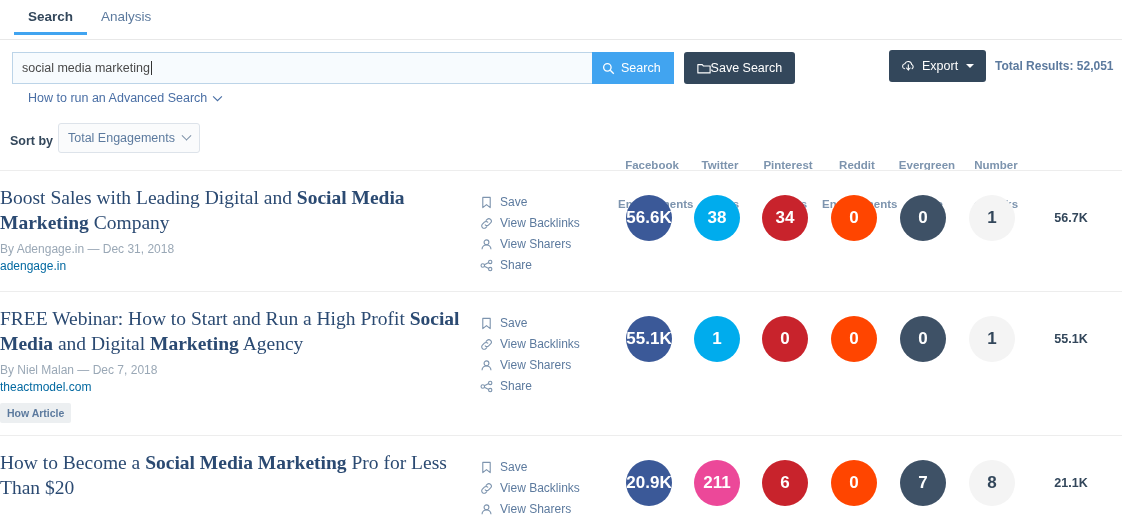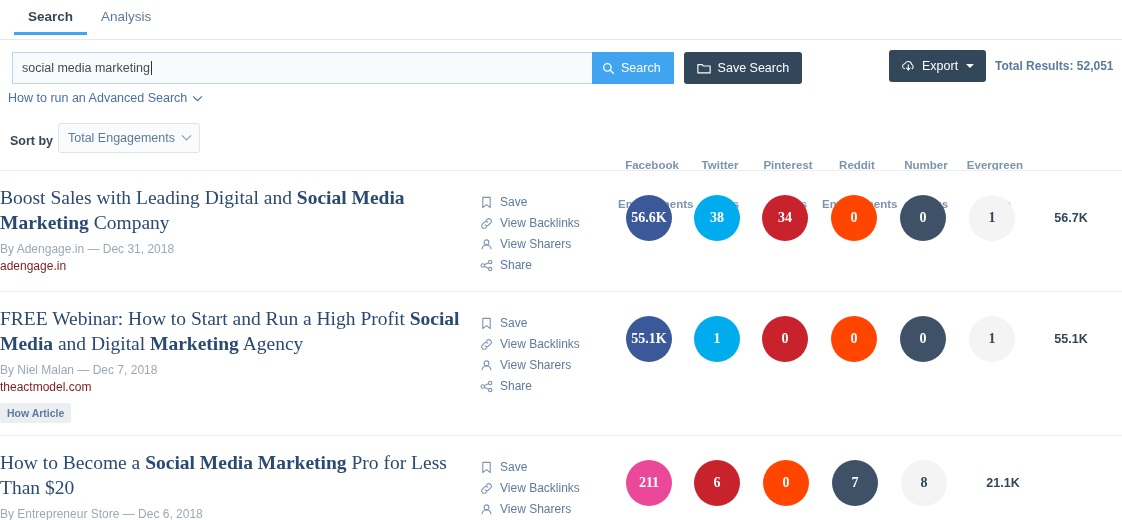--- a/index.html
+++ b/index.html
@@ -84,21 +84,20 @@
     height: 32px;
     background: #33475b;
     color: #fff;
     border: none;
     border-radius: 3px;
     font-size: 12.5px;
     padding: 0 13px;
     margin-left: 10px;
     display: flex;
     align-items: center;
-    gap: 7px;
     cursor: pointer;
     font-family: inherit;
   }
   .btn-export {
     position: absolute;
     left: 889px; top: 50px;
     height: 32px;
     background: #33475b;
     color: #fff;
     border: none;
@@ -121,21 +120,21 @@
   .total-results {
     position: absolute;
     left: 995px; top: 59px;
     font-size: 12px;
     color: #5c7a9e;
     font-weight: bold;
     white-space: nowrap;
   }
   .adv-search {
     position: absolute;
-    left: 8px; top: 91px;
+    left: 28px; top: 91px;
     font-size: 12.5px;
     color: #4a6fa5;
     cursor: pointer;
     display: flex;
     align-items: center;
     gap: 5px;
   }
 
   
   .headerrow {
@@ -209,21 +208,21 @@
     cursor: pointer;
   }
   .rtitle b { font-weight: bold; }
   .rmeta {
     font-size: 12px;
     color: #9aa8b6;
     margin-top: 7px;
   }
   .rdomain {
     font-size: 12px;
-    color: #7f1d1d;
+    color: #0369a1;
     margin-top: 3px;
     cursor: pointer;
   }
   .badge {
     display: inline-block;
     margin-top: 9px;
     background: #eceff1;
     color: #5c7a9e;
     font-size: 10.5px;
     font-weight: bold;
@@ -259,23 +258,22 @@
     position: relative;
   }
   .circle {
     width: 46px; height: 46px;
     border-radius: 50%;
     margin: 0 auto;
     display: flex;
     align-items: center;
     justify-content: center;
     color: #fff;
-    font-size: 14px;
-    font-weight: bold;
-    font-family: Liberation Serif, serif;
+    font-size: 17px;
+    font-weight: bold;
   }
   .circle.evergreen {
     background: #f4f4f4;
     color: #33475b;
   }
   .totalcell {
     display: flex;
     align-items: center;
     justify-content: center;
     height: 46px;
@@ -349,27 +347,27 @@
           <span>Shares</span>
         </div>
         <div class="colhead" style="width: 68px;">
           <span>Pinterest</span>
           <span>Shares</span>
         </div>
         <div class="colhead" style="width: 70px;">
           <span>Reddit</span>
           <span>Engagements</span>
         </div>
+        <div class="colhead" style="width: 70px;">
+          <span>Evergreen</span>
+          <span>Score</span>
+        </div>
         <div class="colhead" style="width: 68px;">
           <span>Number</span>
           <span>of Links</span>
-        </div>
-        <div class="colhead" style="width: 70px;">
-          <span>Evergreen</span>
-          <span>Score</span>
         </div>
       </div>
   </div>
 
   <div class="results" id="results">
       <div class="result">
         <div class="rcontent">
           <div class="rtitle"><span>Boost Sales with Leading Digital and </span><b>Social Media Marketing</b><span> Company</span></div>
           <div class="rmeta">By Adengage.in — Dec 31, 2018</div>
           <div class="rdomain">adengage.in</div>
@@ -484,21 +482,20 @@
             <div class="circle evergreen" style="background: rgb(244, 244, 244);">1</div>
           </div>
           <div class="mcell" style="width: 88px;">
             <div class="totalcell">55.1K</div>
           </div>
         </div>
       </div>
       <div class="result">
         <div class="rcontent">
           <div class="rtitle"><span>How to Become a </span><b>Social Media Marketing</b><span> Pro for Less Than $20</span></div>
-          <div class="rmeta">By Entrepreneur Store — Dec 6, 2018</div>
         </div>
         <div class="ractions">
           <div class="alink">
             <svg width="13" height="13" viewBox="0 0 14 14">
               <path d="M3 1.5h8v11l-4-3.2-4 3.2z" fill="none" stroke="#7d94ae" stroke-width="1.2" stroke-linejoin="round"></path>
             </svg>
             <span>Save</span>
           </div>
           <div class="alink">
             <svg width="13" height="13" viewBox="0 0 14 14">
@@ -509,20 +506,23 @@
           </div>
           <div class="alink">
             <svg width="13" height="13" viewBox="0 0 14 14">
               <circle cx="7" cy="4.6" r="2.6" fill="none" stroke="#7d94ae" stroke-width="1.2"></circle>
               <path d="M2.2 12.2a4.8 4.8 0 0 1 9.6 0" fill="none" stroke="#7d94ae" stroke-width="1.2"></path>
             </svg>
             <span>View Sharers</span>
           </div>
         </div>
         <div class="rmetrics">
+          <div class="mcell" style="width: 68px;">
+            <div class="circle" style="background: rgb(59, 89, 152);">20.9K</div>
+          </div>
           <div class="mcell" style="width: 68px;">
             <div class="circle" style="background: #ec4899;">211</div>
           </div>
           <div class="mcell" style="width: 68px;">
             <div class="circle" style="background: rgb(200, 35, 44);">6</div>
           </div>
           <div class="mcell" style="width: 70px;">
             <div class="circle" style="background: rgb(255, 69, 0);">0</div>
           </div>
           <div class="mcell" style="width: 68px;">

